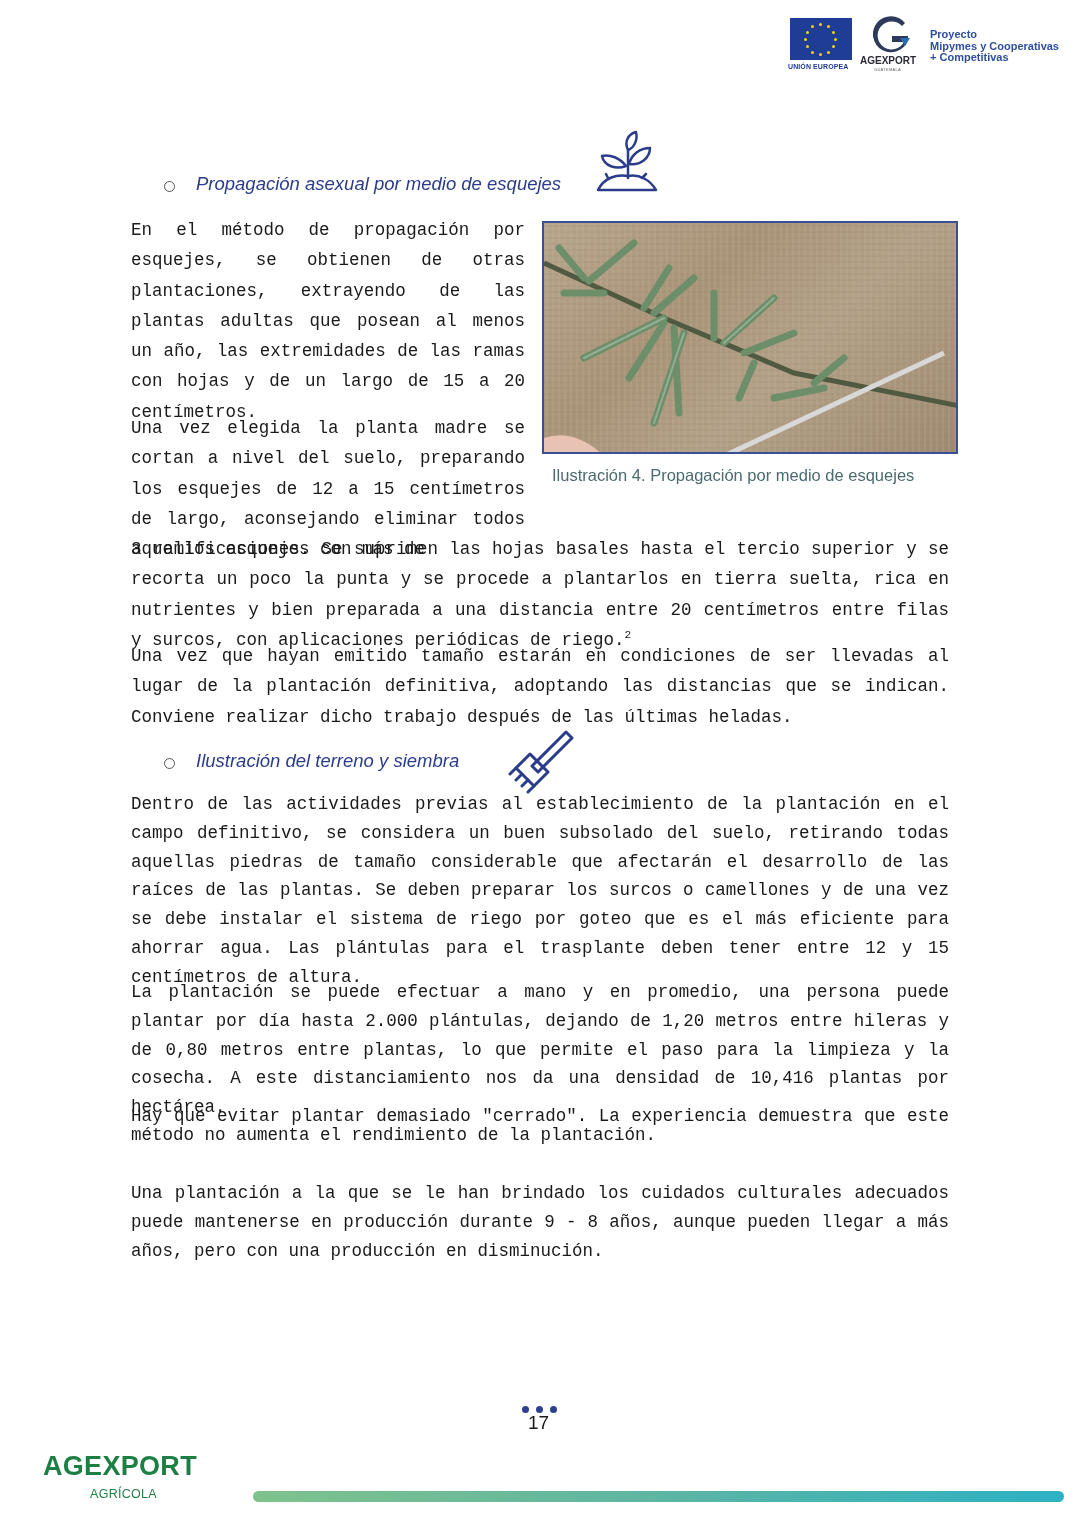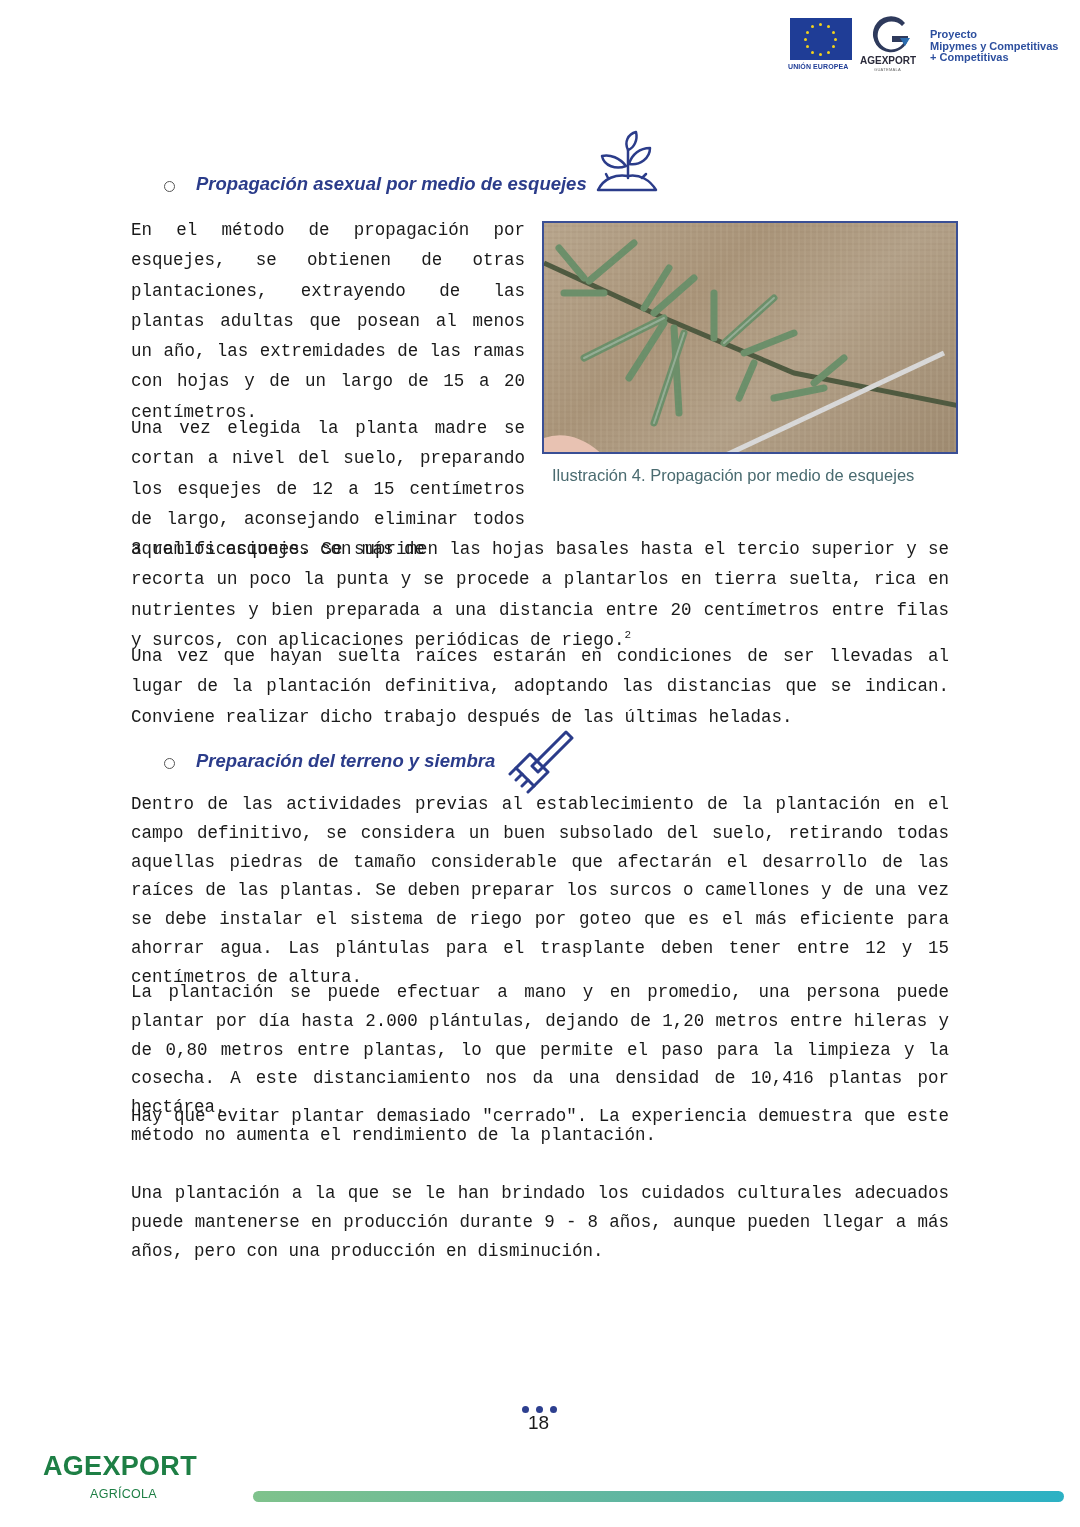--- a/index.html
+++ b/index.html
@@ -11,21 +11,21 @@
     .eu-flag { position: absolute; left: 4px; top: 4px; width: 62px; height: 42px; background: #1f3d96; }
     .eu-star { position: absolute; width: 3px; height: 3px; background: #f3d21a; border-radius: 50%; }
     .eu-label { position: absolute; left: 2px; top: 49px; font-size: 7px; font-weight: bold; color: #1f3d96; letter-spacing: 0.1px; white-space: nowrap; }
     .g-logo { position: absolute; left: 86px; top: 2px; width: 40px; height: 40px; }
     .agx-label { position: absolute; left: 74px; top: 41px; font-size: 10px; font-weight: bold; color: #2a2a3a; white-space: nowrap; }
     .agx-sub { position: absolute; left: 88px; top: 53px; font-size: 4px; color: #666; letter-spacing: 0.3px; }
     .proj-text { position: absolute; left: 144px; top: 15px; font-size: 11px; font-weight: bold; color: #2d4f9e; line-height: 11.5px; white-space: nowrap; }
 
     
     .body-text { font-family: Liberation Mono, monospace; font-size: 17.5px; line-height: 30.3px; color: #1a1a1a; text-align: justify; }
-    .heading { position: absolute; font-weight: bold; font-style: italic; color: #2b3c8a; font-size: 18.5px; white-space: nowrap; }
+    .heading { position: absolute; font-weight: normal; font-style: italic; color: #2b3c8a; font-size: 18.5px; white-space: nowrap; }
     .bullet { position: absolute; width: 9px; height: 9px; border: 1.3px solid #555; border-radius: 50%; }
 
     .col-left { position: absolute; left: 131px; width: 394px; }
     .figure { position: absolute; left: 542px; top: 221px; width: 416px; height: 233px; border: 2.5px solid #3a4f95; box-sizing: border-box; overflow: hidden;
               background: linear-gradient(135deg, #b8a68e 0%, #a99479 35%, #b3a189 60%, #9e8a70 100%); }
     .caption { position: absolute; left: 552px; top: 466px; font-size: 16.5px; color: #4a6b70; white-space: nowrap; }
 
     .full { position: absolute; left: 131px; width: 818px; }
 
     sup { font-size: 11px; line-height: 0; vertical-align: super; }
@@ -59,21 +59,21 @@
   </div>
   <div class="eu-label">UNIÓN EUROPEA</div>
   <svg class="g-logo" viewBox="0 0 40 40">
     <path d="M30 10 A14 14 0 1 0 32 26 L20 26 L20 20 L36 20 L36 24 A18 18 0 1 1 33 7 Z" fill="#2e3a5c"></path>
     <path d="M28 22 L38 22 L33 30 Z" fill="#2b6cb0"></path>
   </svg>
   <div class="agx-label">AGEXPORT</div>
   <div class="agx-sub">GUATEMALA</div>
   <div class="proj-text">
     <div>Proyecto</div>
-    <div>Mipymes y Competitivas</div>
+    <div>Mipymes y Cooperativas</div>
     <div>+ Competitivas</div>
   </div>
 </div>
 
 <span class="bullet" style="left:164px;top:181px"></span>
 <div class="heading" style="left:196px;top:173px">Propagación asexual por medio de esquejes</div>
 <svg style="position:absolute;left:594px;top:128px;width:64px;height:66px" viewBox="0 0 64 66" fill="none" stroke="#2b3c8a" stroke-width="2.5" stroke-linecap="round" stroke-linejoin="round">
   <path d="M34 50 L34 22"></path>
   <path d="M34 22 C30 14 34 6 42 4 C44 12 40 20 34 22 Z"></path>
   <path d="M32 38 C26 30 16 26 8 28 C10 38 22 42 32 38 Z"></path>
@@ -120,36 +120,36 @@
     </g>
     <path d="M180 233 L400 130" stroke="#d8d8d8" stroke-width="5"></path>
     <path d="M0 215 Q30 205 60 233 L0 233 Z" fill="#e8c2b2"></path>
   </svg>
 </div>
 <div class="caption">Ilustración 4. Propagación por medio de esquejes</div>
 
 <div class="full body-text" style="top:534px">
   <span>3 ramificaciones. Se suprimen las hojas basales hasta el tercio superior y se recorta un poco la punta y se procede a plantarlos en tierra suelta, rica en nutrientes y bien preparada a una distancia entre 20 centímetros entre filas y surcos, con aplicaciones periódicas de riego.</span><sup>2</sup>
 </div>
-<div class="full body-text" style="top:641px">Una vez que hayan suelta raíces estarán en condiciones de ser llevadas al lugar de la plantación definitiva, adoptando las distancias que se indican. Conviene realizar dicho trabajo después de las últimas heladas.</div>
+<div class="full body-text" style="top:641px">Una vez que hayan emitido tamaño estarán en condiciones de ser llevadas al lugar de la plantación definitiva, adoptando las distancias que se indican. Conviene realizar dicho trabajo después de las últimas heladas.</div>
 
 <span class="bullet" style="left:164px;top:758px"></span>
-<div class="heading" style="left:196px;top:750px">Preparación del terreno y siembra</div>
+<div class="heading" style="left:196px;top:750px">Ilustración del terreno y siembra</div>
 <svg style="position:absolute;left:506px;top:728px;width:68px;height:66px" viewBox="0 0 68 66" fill="none" stroke="#2b3c8a" stroke-width="3" stroke-linecap="round" stroke-linejoin="round">
   <path d="M60 4 L66 10 L32 44 L26 38 Z"></path>
   <path d="M10 40 L24 26 L42 44 L28 58 Z"></path>
   <path d="M10 40 L4 46 M16 46 L10 52 M22 52 L16 58 M28 58 L22 64"></path>
 </svg>
 
 <div class="full body-text" style="top:790px;line-height:28.8px">Dentro de las actividades previas al establecimiento de la plantación en el campo definitivo, se considera un buen subsolado del suelo, retirando todas aquellas piedras de tamaño considerable que afectarán el desarrollo de las raíces de las plantas. Se deben preparar los surcos o camellones y de una vez se debe instalar el sistema de riego por goteo que es el más eficiente para ahorrar agua. Las plántulas para el trasplante deben tener entre 12 y 15 centímetros de altura.</div>
 <div class="full body-text" style="top:978px;line-height:28.8px">La plantación se puede efectuar a mano y en promedio, una persona puede plantar por día hasta 2.000 plántulas, dejando de 1,20 metros entre hileras y de 0,80 metros entre plantas, lo que permite el paso para la limpieza y la cosecha. A este distanciamiento nos da una densidad de 10,416 plantas por hectárea.</div>
 <div class="full body-text" style="top:1107px;line-height:19px">Hay que evitar plantar demasiado "cerrado". La experiencia demuestra que este método no aumenta el rendimiento de la plantación.</div>
 <div class="full body-text" style="top:1179px;line-height:28.8px">Una plantación a la que se le han brindado los cuidados culturales adecuados puede mantenerse en producción durante 9 - 8 años, aunque pueden llegar a más años, pero con una producción en disminución.</div>
 
 <div class="dots">
   <span class="dot" style="left:0"></span>
   <span class="dot" style="left:14px"></span>
   <span class="dot" style="left:28px"></span>
 </div>
-<div class="page-num">18</div>
+<div class="page-num">17</div>
 <div class="brand">AGEXPORT</div>
 <div class="brand-sub">AGRÍCOLA</div>
 <div class="bar"></div>
 
 </body></html>

